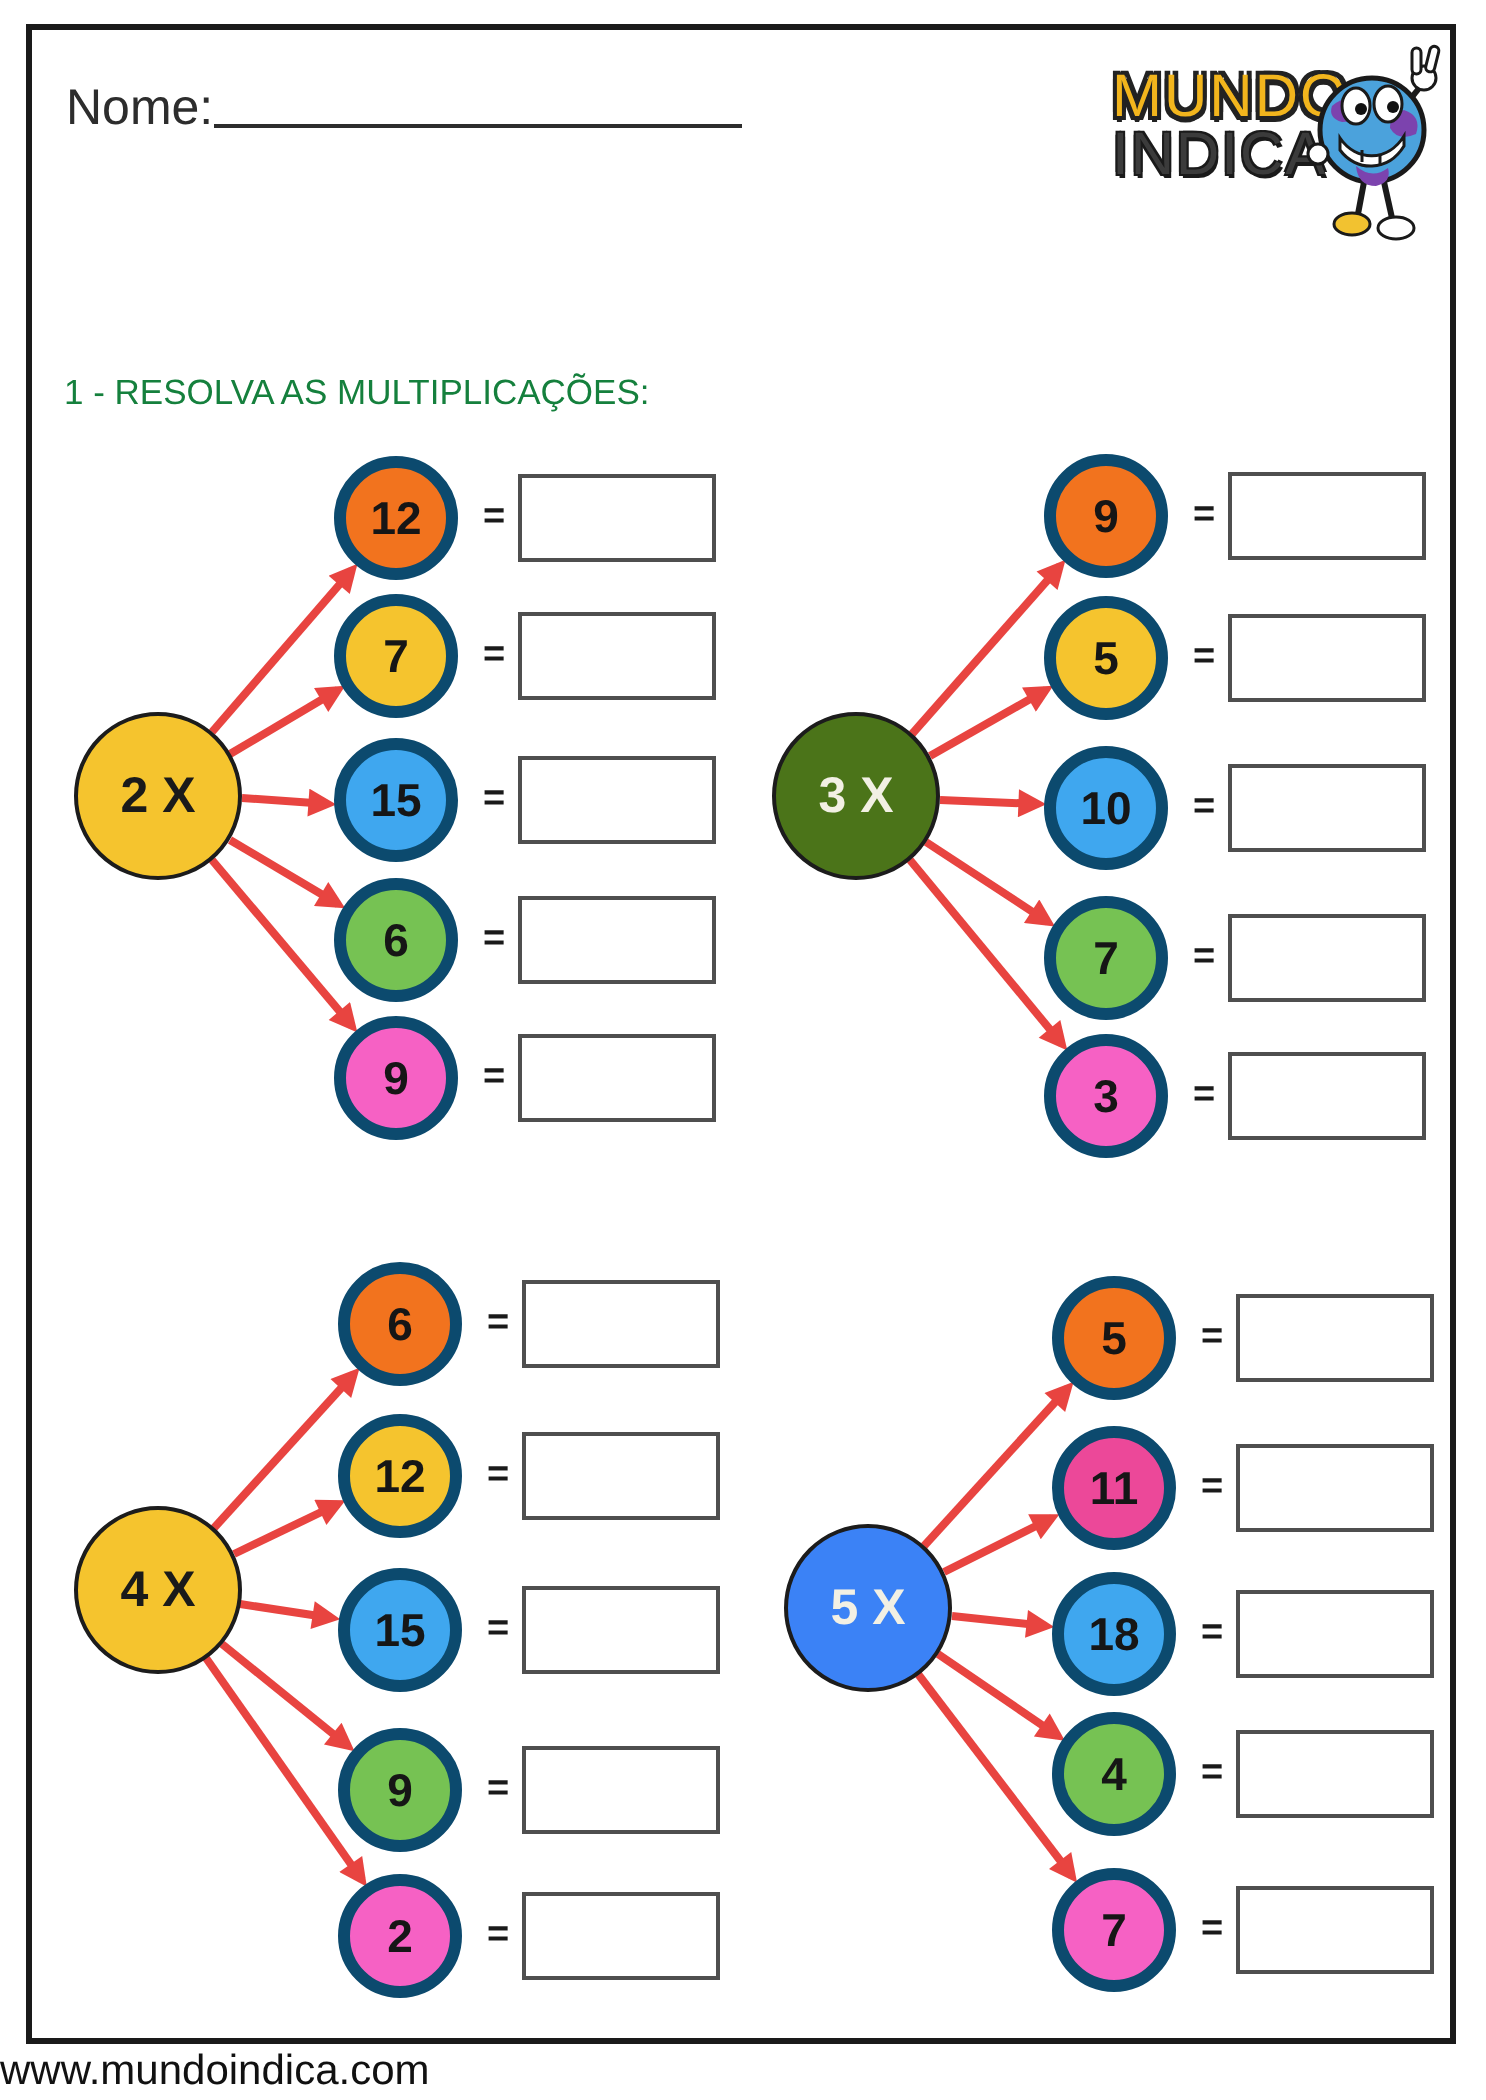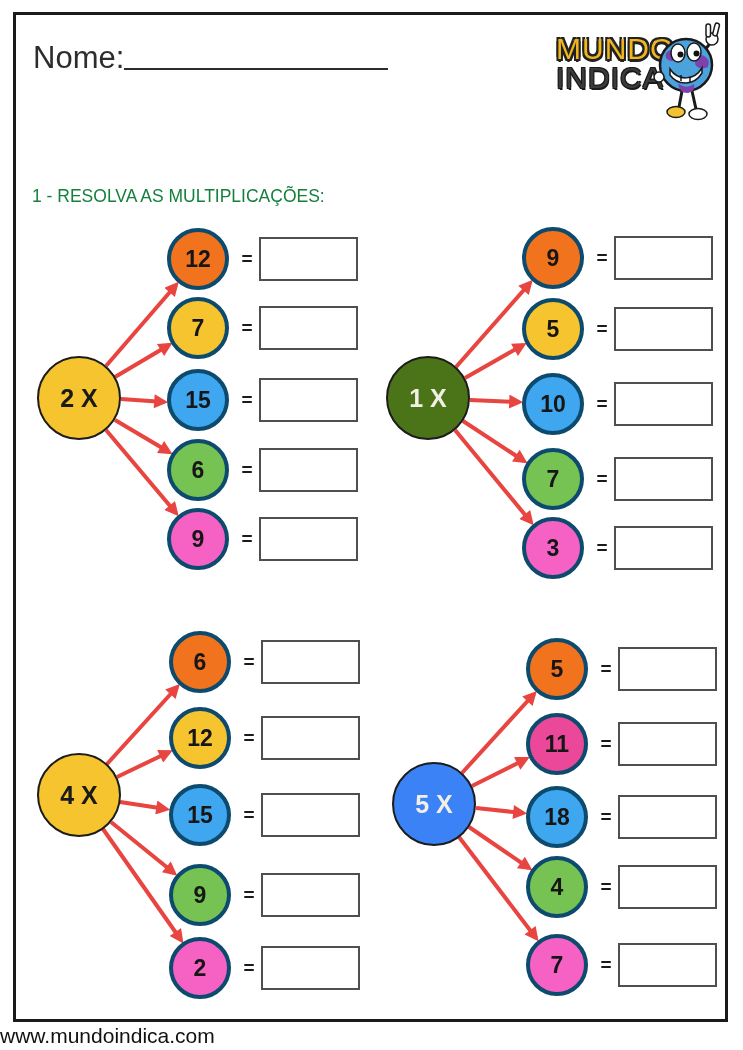--- a/index.html
+++ b/index.html
@@ -9,42 +9,42 @@
   }
   .border-box{
     position:absolute;left:13px;top:12px;width:715px;height:1010px;
     box-sizing:border-box;border:3px solid #1a1a1a;z-index:0;
   }
   .arrows{position:absolute;left:0;top:0;z-index:1;}
   .layer{position:absolute;inset:0;z-index:2;pointer-events:none;}
   .layer > *{pointer-events:auto;}
 
   
-  .name-line{position:absolute;left:33px;top:40px;font-size:31px;color:#2d2d2d;}
+  .name-line{position:absolute;left:33px;top:40px;font-size:25px;color:#2d2d2d;}
   .name-underline{display:inline-block;width:264px;border-bottom:2.5px solid #2d2d2d;transform:translateY(2px);}
   .date-line{position:absolute;left:33px;top:85px;font-size:25px;color:#2d2d2d;}
   .title{position:absolute;left:0;top:134px;width:100%;text-align:center;
     font-size:27px;font-weight:800;color:#1a1a1a;letter-spacing:.5px;}
   .instruction{position:absolute;left:32px;top:186px;font-size:17.5px;font-weight:400;color:#15803d;}
 
   
   .logo{position:absolute;left:556px;top:28px;width:170px;height:95px;}
   .logo-words{position:absolute;left:0;top:6px;line-height:29px;font-weight:400;font-size:30px;letter-spacing:1px;}
   .logo-w1{display:block;color:#F2B51D;
     text-shadow:-2px -2px 0 #222,2px -2px 0 #222,-2px 2px 0 #222,2px 2px 0 #222,0 3px 0 #222;}
   .logo-w2{display:block;color:#3b3b3b;
     text-shadow:-1px -1px 0 #1a1a1a,1px -1px 0 #1a1a1a,-1px 1px 0 #1a1a1a,1px 2px 0 #1a1a1a;}
   .mascot{position:absolute;left:92px;top:-6px;}
 
   
   .cc{position:absolute;width:84px;height:84px;border-radius:50%;
     border:2px solid #1c1c1c;box-sizing:border-box;display:flex;align-items:center;justify-content:center;
     font-size:25px;font-weight:800;}
   .row{position:absolute;display:flex;align-items:center;}
-  .sc{width:62px;height:62px;border-radius:50%;border:4px solid #0c4a6e;box-sizing:border-box;
+  .sc{width:62px;height:62px;border-radius:50%;border:6px solid #0c4a6e;box-sizing:border-box;
     display:flex;align-items:center;justify-content:center;font-size:23px;font-weight:800;color:#161616;}
   .eq{width:22px;margin-left:7px;text-align:center;font-size:19px;font-weight:800;color:#1a1a1a;}
   .box{margin-left:1px;width:99px;height:44px;background:#fff;border:2px solid #4f4f4f;box-sizing:border-box;}
 
   
   .footer{position:absolute;left:0;top:1024px;width:100%;text-align:left;font-size:21px;color:#111;}
 </style>
 </head>
 <body>
 
@@ -157,21 +157,21 @@
       <div class="sc" style="background: rgb(246, 97, 196);">
           <span>9</span>
         </div>
       <span class="eq">=</span>
       <div class="box"></div>
     </div>
   </div>
 
   <div class="layer">
     <div class="cc" style="left: 386px; top: 356px; background: rgb(75, 116, 25); color: rgb(242, 240, 228);">
-        <span>1 X</span>
+        <span>3 X</span>
       </div>
     <div class="row" style="left:522px;top:227px">
       <div class="sc" style="background: rgb(242, 115, 30);">
           <span>9</span>
         </div>
       <span class="eq">=</span>
       <div class="box"></div>
     </div>
     <div class="row" style="left:522px;top:298px">
       <div class="sc" style="background: rgb(245, 196, 46);">

